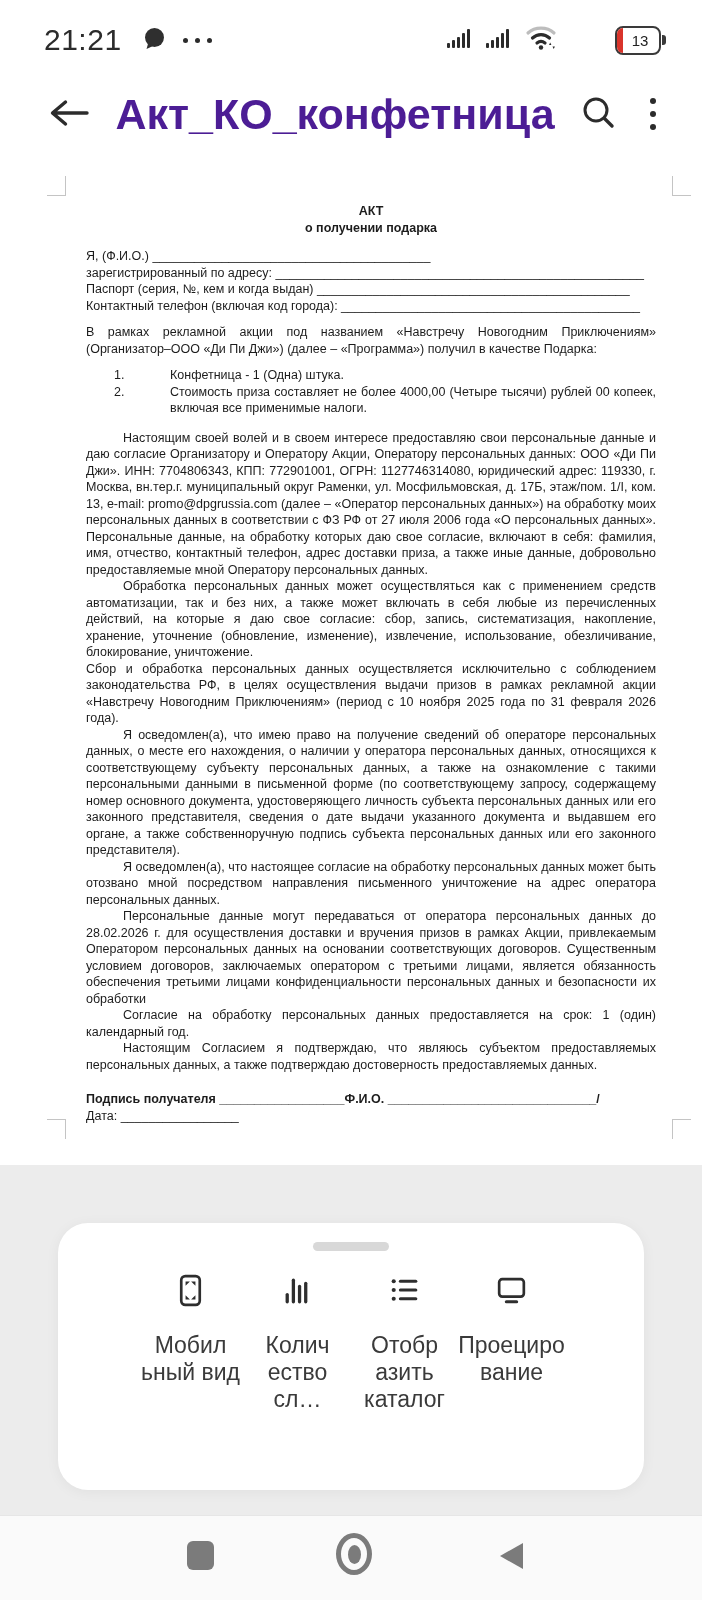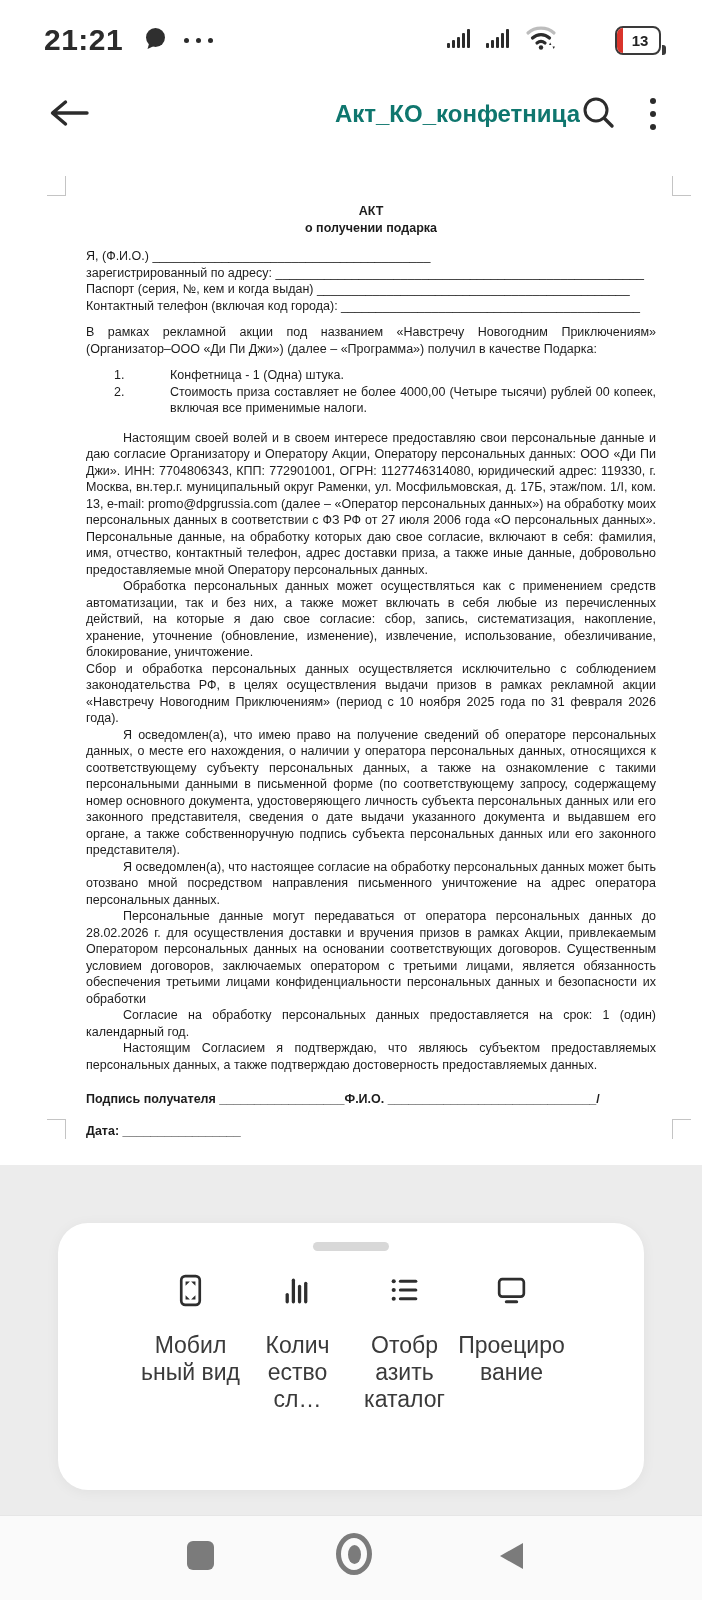--- a/index.html
+++ b/index.html
@@ -1,38 +1,38 @@
 <!DOCTYPE html>
 <html><head>
 <meta charset="utf-8">
 <style>
   html,body{margin:0;padding:0;background:#888;}
   .screen{position:relative;width:702px;height:1600px;background:#ffffff;overflow:hidden;
           font-family:"Liberation Sans",sans-serif;-webkit-font-smoothing:antialiased;}
 
   
   .status-bar{position:absolute;top:0;left:0;right:0;height:80px;background:#fff;
-              display:flex;align-items:center;padding:0 36px 0 44px;box-sizing:border-box;font-weight:bold;}
+              display:flex;align-items:center;padding:0 36px 0 44px;box-sizing:border-box;}
   .sb-time{font-size:30px;color:#2b2b2b;letter-spacing:.5px;}
   .sb-left-icons{display:flex;align-items:center;margin-left:20px;gap:16px;}
   .sb-right{margin-left:auto;display:flex;align-items:center;gap:13px;}
   .dots3{display:flex;gap:7px;}
   .dots3 i{width:5px;height:5px;border-radius:50%;background:#2b2b2b;display:block;}
   
-  .battery{position:relative;display:flex;align-items:flex-end;padding-left:44px;}
+  .battery{position:relative;display:flex;align-items:center;padding-left:44px;}
   .bat-body{width:42px;height:25px;border:2.5px solid #3a3a3a;border-radius:8px;
             display:flex;align-items:center;justify-content:center;position:relative;overflow:hidden;background:#fff;}
   .bat-red{position:absolute;left:0;top:0;bottom:0;width:6px;background:#d9342b;}
   .bat-num{font-size:15px;color:#222;position:relative;margin-left:4px;}
   .bat-nub{width:4px;height:10px;background:#3a3a3a;border-radius:0 3px 3px 0;margin-left:1px;}
 
   
   .title-bar{position:absolute;top:80px;left:0;right:0;height:68px;background:#fff;
              display:flex;align-items:center;padding:0 46px;box-sizing:border-box;}
-  .tb-title{flex:1;text-align:right;font-size:24px;font-weight:700;color:#0f766e;
+  .tb-title{flex:1;text-align:center;font-size:43px;font-weight:700;color:#4c1d95;
             white-space:nowrap;overflow:hidden;}
   .tb-btn{background:none;border:none;padding:0;display:flex;align-items:center;justify-content:center;cursor:pointer;}
   .tb-search{margin-right:34px;}
   .vdots{display:flex;flex-direction:column;gap:7px;}
   .vdots i{width:6px;height:6px;border-radius:50%;background:#2b2b2b;display:block;}
 
   
   .page{position:absolute;top:148px;left:0;width:702px;height:1017px;background:#fff;overflow:hidden;padding-left:20px;}
   .cm{position:absolute;width:18px;height:19px;border:0 solid #c4c4c4;}
   .cm-tl{left:47px;top:28px;border-right-width:1.5px;border-bottom-width:1.5px;}
@@ -44,21 +44,21 @@
   .form-line{white-space:nowrap;overflow:hidden;}
   .doc-intro{margin-top:10px;text-align:justify;}
   .doc-list{margin-top:10px;}
   .doc-li{display:flex;}
   .li-num{flex:none;width:56px;padding-left:28px;box-sizing:content-box;}
   .li-text{flex:1;text-align:justify;}
   .doc-paras{margin-top:13px;}
   .doc-paras p{margin:0;text-align:justify;}
   .doc-paras p.ind{text-indent:37px;}
   .sig-line{margin-top:18px;font-weight:700;white-space:nowrap;}
-  .date-line{margin-top:15px;font-weight:700;white-space:nowrap;}
+  .date-line{font-weight:400;white-space:nowrap;}
 
   
   .backdrop{position:absolute;top:1165px;left:0;width:702px;height:435px;background:#ececec;}
 
   
   .sheet{position:absolute;left:58px;right:58px;top:1223px;height:267px;background:#ffffff;
          border-radius:30px;box-shadow:0 2px 14px rgba(0,0,0,.05);}
   .handle{width:76px;height:9px;border-radius:5px;background:#d8d8d8;margin:19px auto 0;}
   .tools{display:flex;justify-content:center;margin-top:21px;}
   .tool{width:107px;display:flex;flex-direction:column;align-items:center;background:none;border:none;padding:0;cursor:pointer;

